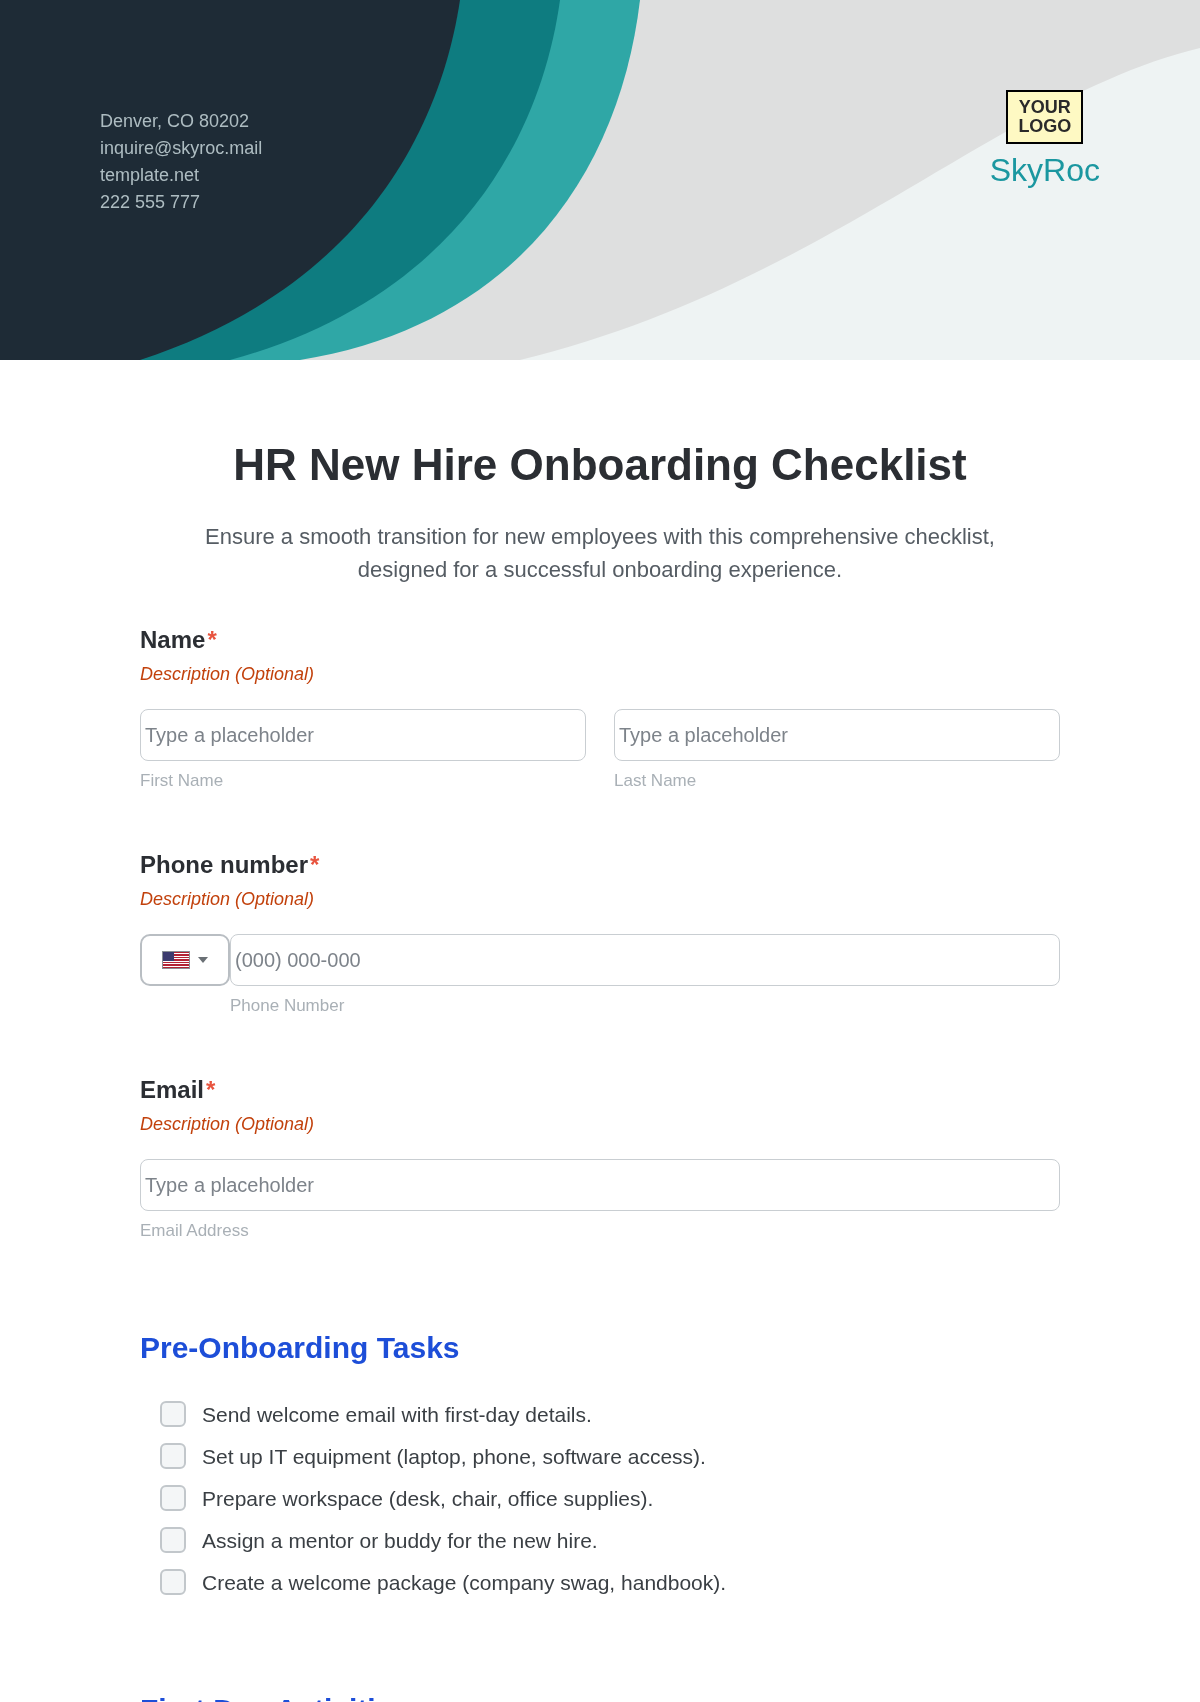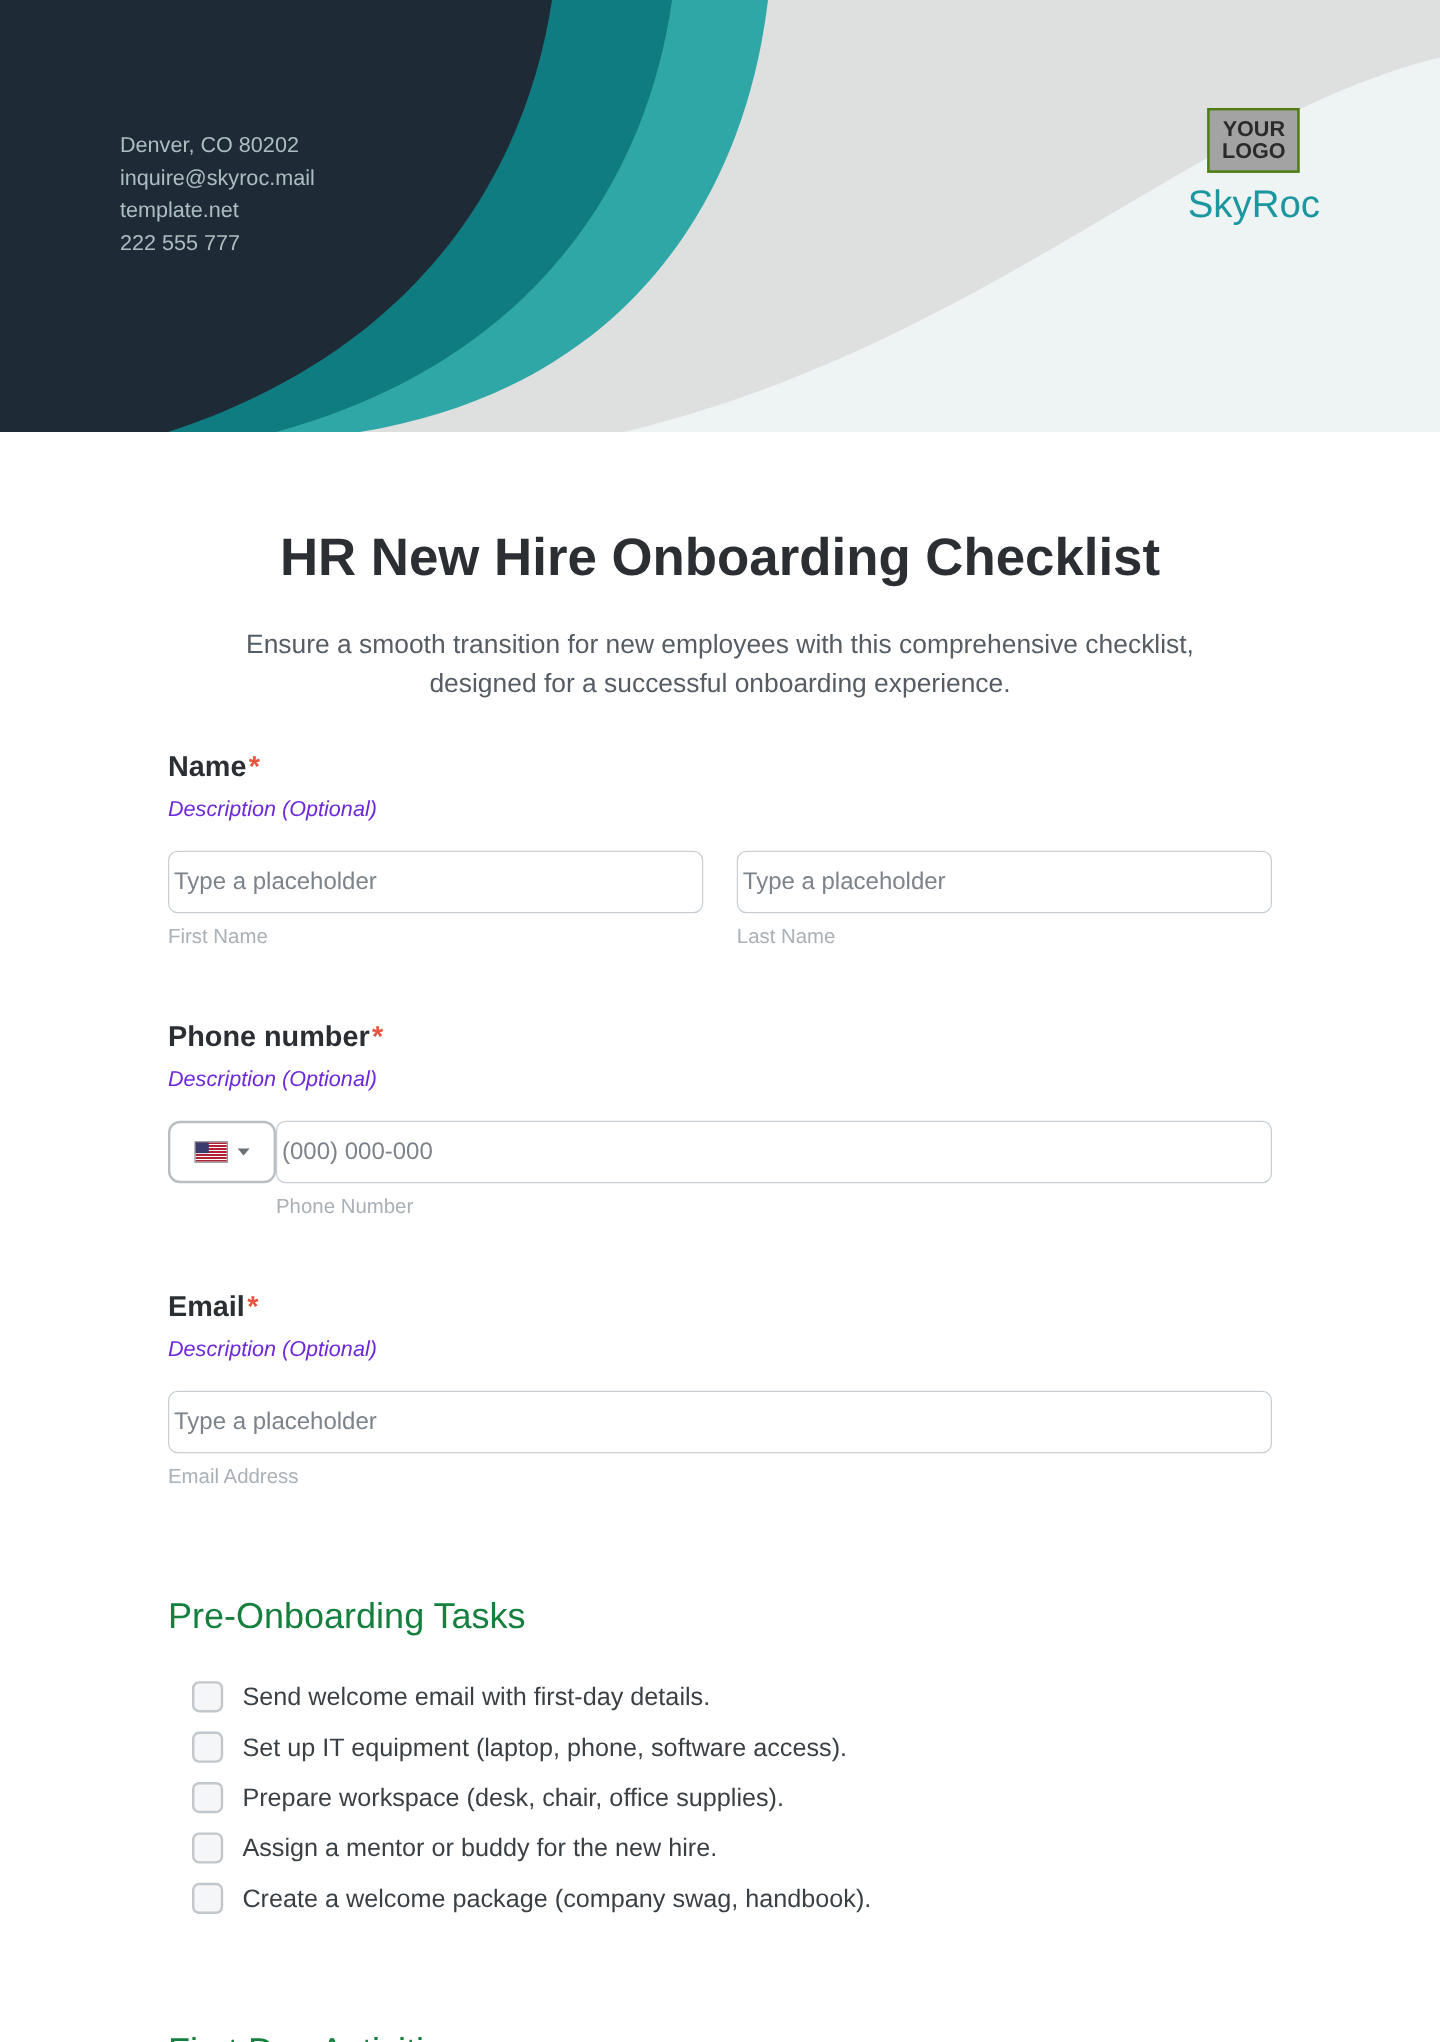--- a/index.html
+++ b/index.html
@@ -25,28 +25,28 @@
     font-weight: 400;
   }
   .contact-block div { opacity: 0.85; }
   .logo-block {
     position: absolute;
     top: 90px;
     right: 100px;
     text-align: center;
   }
   .logo-box {
-    border: 2px solid #4d7c0f;
+    border: 2px solid #000000;
     padding: 6px 10px;
     font-size: 18px;
     font-weight: 600;
     color: #2a2a2a;
     line-height: 1.05;
     display: inline-block;
-    background: #a3a3a3;
+    background: #fef9c3;
   }
   .brand-name {
     color: #1b97a0;
     font-size: 32px;
     font-weight: 500;
     margin-top: 8px;
   }
 
   
   .content {
@@ -72,21 +72,21 @@
   .field-block { margin-top: 60px; }
   .field-block:first-child { margin-top: 40px; }
   .field-label {
     font-size: 24px;
     font-weight: 600;
     color: #2b2e33;
   }
   .req { color: #e8543f; margin-left: 2px; }
   .field-desc {
     font-size: 18px;
-    color: #6d28d9;
+    color: #c2410c;
     font-style: italic;
     margin-top: 10px;
   }
   .row2 { display: flex; gap: 28px; margin-top: 24px; }
   .col { flex: 1; }
   .text-input {
     width: 100%;
     height: 52px;
     border: 1px solid #c9ced2;
     border-radius: 8px;
@@ -135,22 +135,22 @@
     border-right: 5px solid transparent;
     border-top: 6px solid #6a7075;
   }
   .phone-input-wrap { flex: 1; }
   .email-row { margin-top: 24px; }
 
   
   .section { margin-top: 90px; }
   .section-title {
     font-size: 30px;
-    font-weight: 400;
-    color: #15803d;
+    font-weight: 700;
+    color: #1d4ed8;
   }
   .check-list { margin-top: 28px; }
   .check-item {
     display: flex;
     align-items: flex-end;
     gap: 16px;
     padding: 8px 0 8px 20px;
   }
   .checkbox {
     width: 26px; height: 26px;

